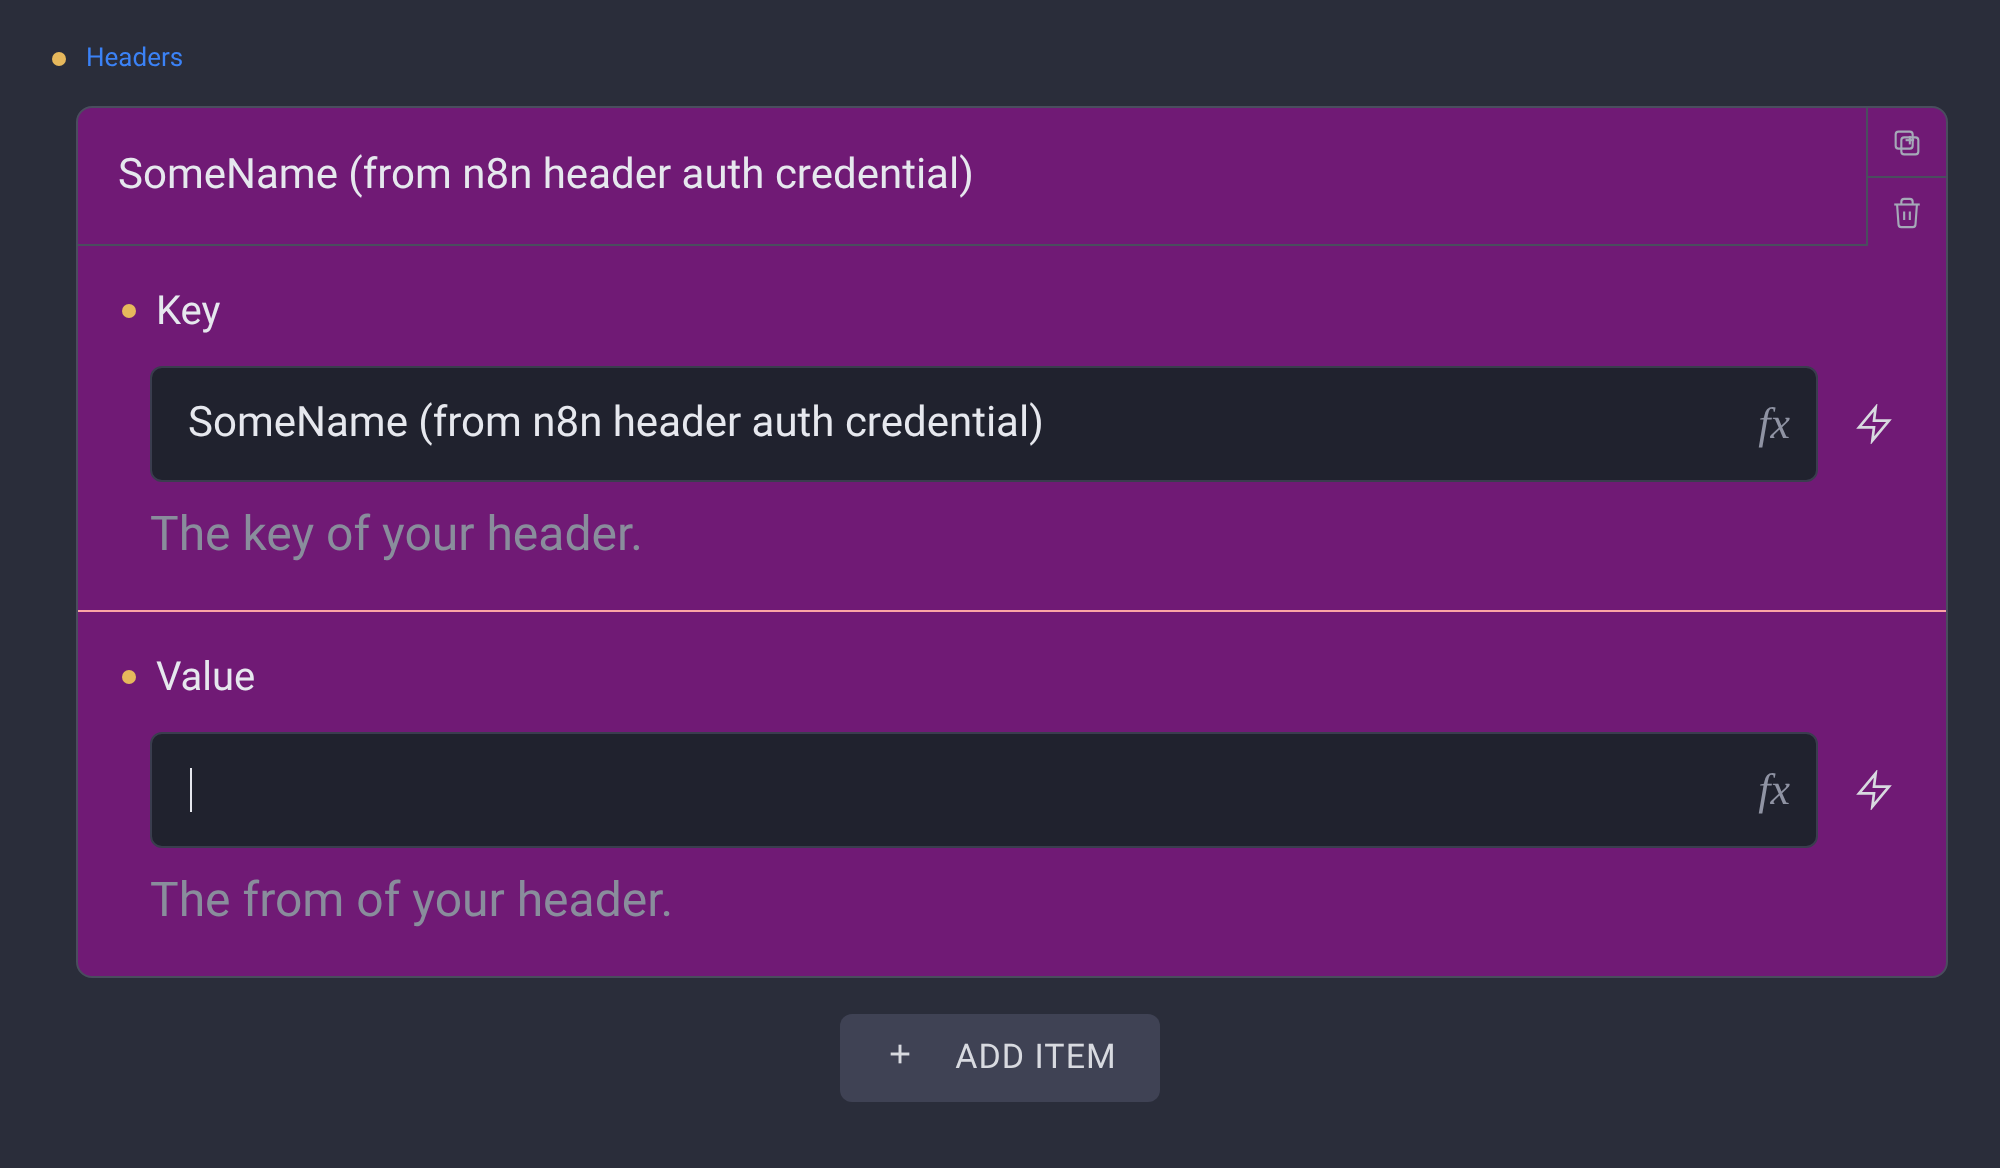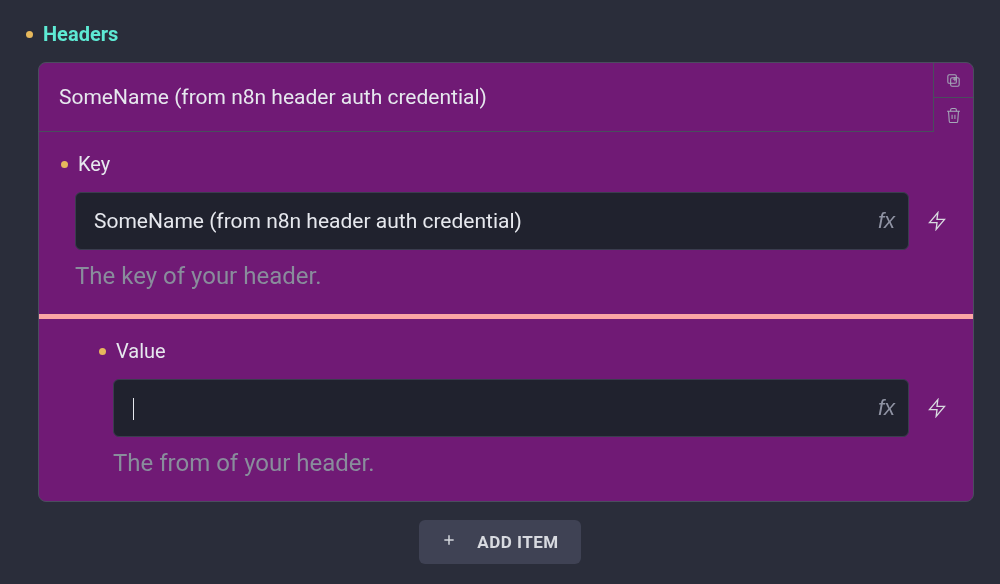--- a/index.html
+++ b/index.html
@@ -1,40 +1,40 @@
 <!DOCTYPE html>
 <html><head>
 <meta charset="utf-8">
 <style>
   * { box-sizing: border-box; margin: 0; padding: 0; }
   html, body { width: 1000px; height: 584px; background: #2a2d3a; font-family: -apple-system, BlinkMacSystemFont, "Segoe UI", Roboto, sans-serif; color: #d8dae0; overflow: hidden; }
   .panel { padding: 22px 26px 18px 26px; }
   .section-header { display: flex; align-items: center; gap: 10px; margin-bottom: 16px; }
   .bullet { width: 7px; height: 7px; border-radius: 50%; background: #e6b85c; flex: none; }
-  .section-title { font-size: 20px; font-weight: 700; color: #5eead4; }
+  .section-title { font-size: 13px; font-weight: 400; color: #3b82f6; }
   .item-card { background: #701a75; border: 1px solid #4a4d5e; border-radius: 8px; margin-left: 12px; position: relative; }
   .item-header-row { display: flex; align-items: stretch; }
   .item-header { flex: 1; padding: 22px 20px; font-size: 21px; color: #e6e8ee; border-bottom: 1px solid #4a4d5e; }
   .item-controls { display: flex; flex-direction: column; width: 40px; border-left: 1px solid #4a4d5e; }
   .item-controls .ctrl-btn { flex: 1; display: flex; align-items: center; justify-content: center; cursor: pointer; border-bottom: 1px solid #4a4d5e; }
   .item-controls .ctrl-btn:last-child { border-bottom: none; }
   .item-controls svg { width: 17px; height: 17px; stroke: #a5a9b8; fill: none; stroke-width: 1.5; }
-  .field-block { padding: 20px 22px 24px 22px; border-bottom: 5px solid #fca5a5; }
-  .field-block:last-of-type { border-bottom: none; margin-left: 38px; }
+  .field-block { padding: 20px 22px 24px 22px; border-bottom: 1px solid #fca5a5; }
+  .field-block:last-of-type { border-bottom: none; }
   .field-label-row { display: flex; align-items: center; gap: 10px; margin-bottom: 16px; }
   .field-label { font-size: 20px; color: #e6e8ee; }
   .input-row { display: flex; align-items: center; gap: 14px; margin-left: 14px; }
   .text-input { flex: 1; background: #20222e; border: 1px solid #3a3d4e; border-radius: 6px; padding: 16px 52px 16px 18px; font-size: 21px; color: #e6e8ee; position: relative; cursor: text; }
   .input-wrap { position: relative; flex: 1; }
-  .fx-badge { position: absolute; right: 14px; top: 50%; transform: translateY(-50%); font-family: Liberation Sans, sans-serif; font-style: italic; font-size: 22px; color: #8f93a3; pointer-events: none; }
+  .fx-badge { position: absolute; right: 14px; top: 50%; transform: translateY(-50%); font-family: Liberation Serif, serif; font-style: italic; font-size: 22px; color: #8f93a3; pointer-events: none; }
   .bolt-btn { width: 28px; height: 28px; display: flex; align-items: center; justify-content: center; cursor: pointer; }
   .bolt-btn svg { width: 20px; height: 20px; stroke: #d8dae0; fill: none; stroke-width: 1.6; }
   .hint { margin-left: 14px; margin-top: 12px; font-size: 24px; color: #898d9c; }
   .add-row { display: flex; justify-content: center; margin-top: 18px; }
-  .add-btn { background: #3f4254; border-radius: 6px; padding: 12px 22px; display: flex; align-items: flex-start; gap: 20px; cursor: pointer; font-size: 17px; font-weight: 700; letter-spacing: 0.5px; color: #d8dae0; }
+  .add-btn { background: #3f4254; border-radius: 6px; padding: 12px 22px; display: flex; align-items: flex-start; gap: 20px; cursor: pointer; font-size: 17px; font-weight: 400; letter-spacing: 0.5px; color: #d8dae0; }
   .add-btn svg { width: 16px; height: 16px; stroke: #d8dae0; stroke-width: 2.2; }
   .caret { display: inline-block; width: 1px; height: 22px; background: #e6e8ee; vertical-align: middle; margin-left: 1px; }
 </style>
 </head>
 <body>
 
 <div class="panel">
 
   <div class="section-header">
     <span class="bullet"></span>

